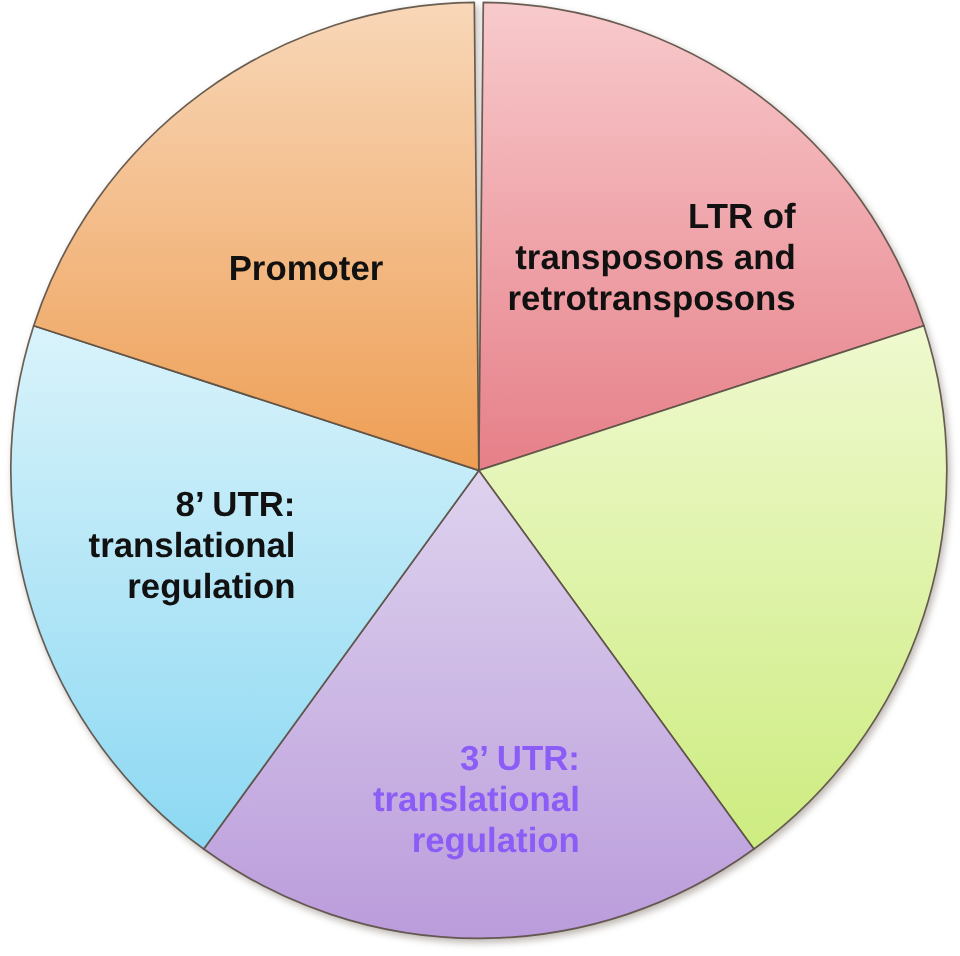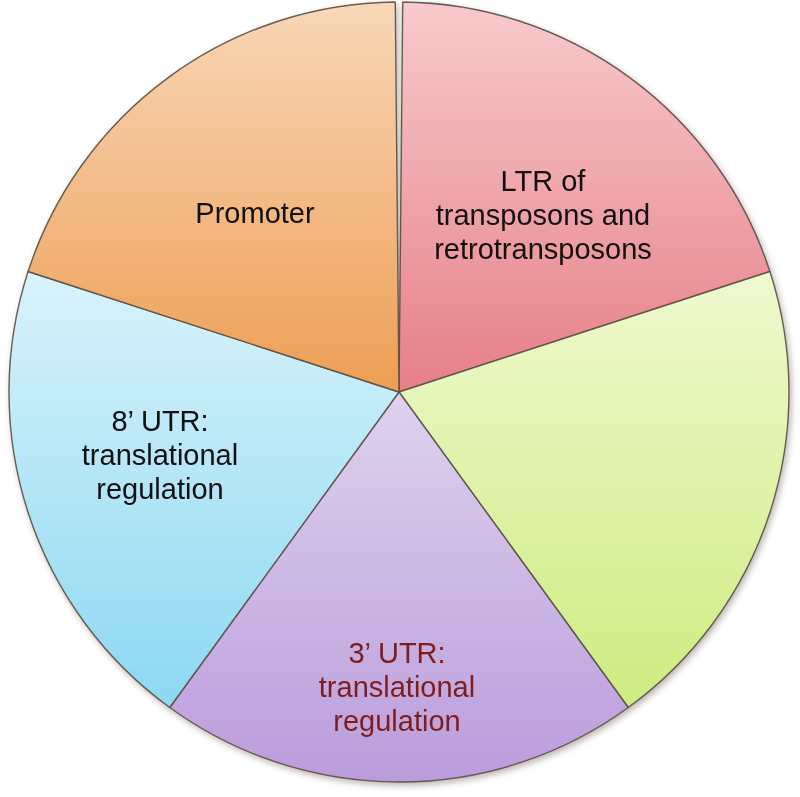--- a/index.html
+++ b/index.html
@@ -34,22 +34,22 @@
     left: 0;
     top: 0;
     width: 800px;
     height: 797px;
     pointer-events: none;
   }
   .slice-label {
     position: absolute;
     transform: translate(-50%, -50%);
     white-space: pre-line;
-    text-align: center;
-    font-weight: 400;
+    text-align: right;
+    font-weight: 700;
     font-size: 29px;
     line-height: 34px;
     letter-spacing: 0px;
     color: #111111;
   }
 </style>
 </head>
 <body>
 
 <div class="stage">
@@ -81,21 +81,21 @@
         <path d="M 399 392 L 769.91 271.48 A 390 390 0 0 1 628.24 707.52 Z" fill="url(#grad-trp)" stroke="#5b4f44" stroke-width="1.4" stroke-opacity="0.9"></path>
         <path d="M 399 392 L 628.24 707.52 A 390 390 0 0 1 169.76 707.52 Z" fill="url(#grad-utr3)" stroke="#5b4f44" stroke-width="1.4" stroke-opacity="0.9"></path>
         <path d="M 399 392 L 169.76 707.52 A 390 390 0 0 1 28.09 271.48 Z" fill="url(#grad-utr5)" stroke="#5b4f44" stroke-width="1.4" stroke-opacity="0.9"></path>
         <path d="M 399 392 L 28.09 271.48 A 390 390 0 0 1 395.26 2.02 Z" fill="url(#grad-promoter)" stroke="#5b4f44" stroke-width="1.4" stroke-opacity="0.9"></path>
       </g>
   </svg>
   <div class="labels">
       <div class="slice-label" style="left: 543px; top: 215px; color: rgb(17, 17, 17);">LTR of
 transposons and
 retrotransposons</div>
-      <div class="slice-label" style="left: 397px; top: 667px; color: #7f1d1d; margin-top: 20px;">3’ UTR:
+      <div class="slice-label" style="left: 397px; top: 667px; color: #8b5cf6;">3’ UTR:
 translational
 regulation</div>
       <div class="slice-label" style="left: 160px; top: 455px; color: rgb(17, 17, 17);">8’ UTR:
 translational
 regulation</div>
-      <div class="slice-label" style="left: 255px; top: 213px; color: rgb(17, 17, 17);">Promoter</div>
+      <div class="slice-label" style="left: 255px; top: 224px; color: rgb(17, 17, 17);">Promoter</div>
     </div>
 </div>
 
 </body></html>

